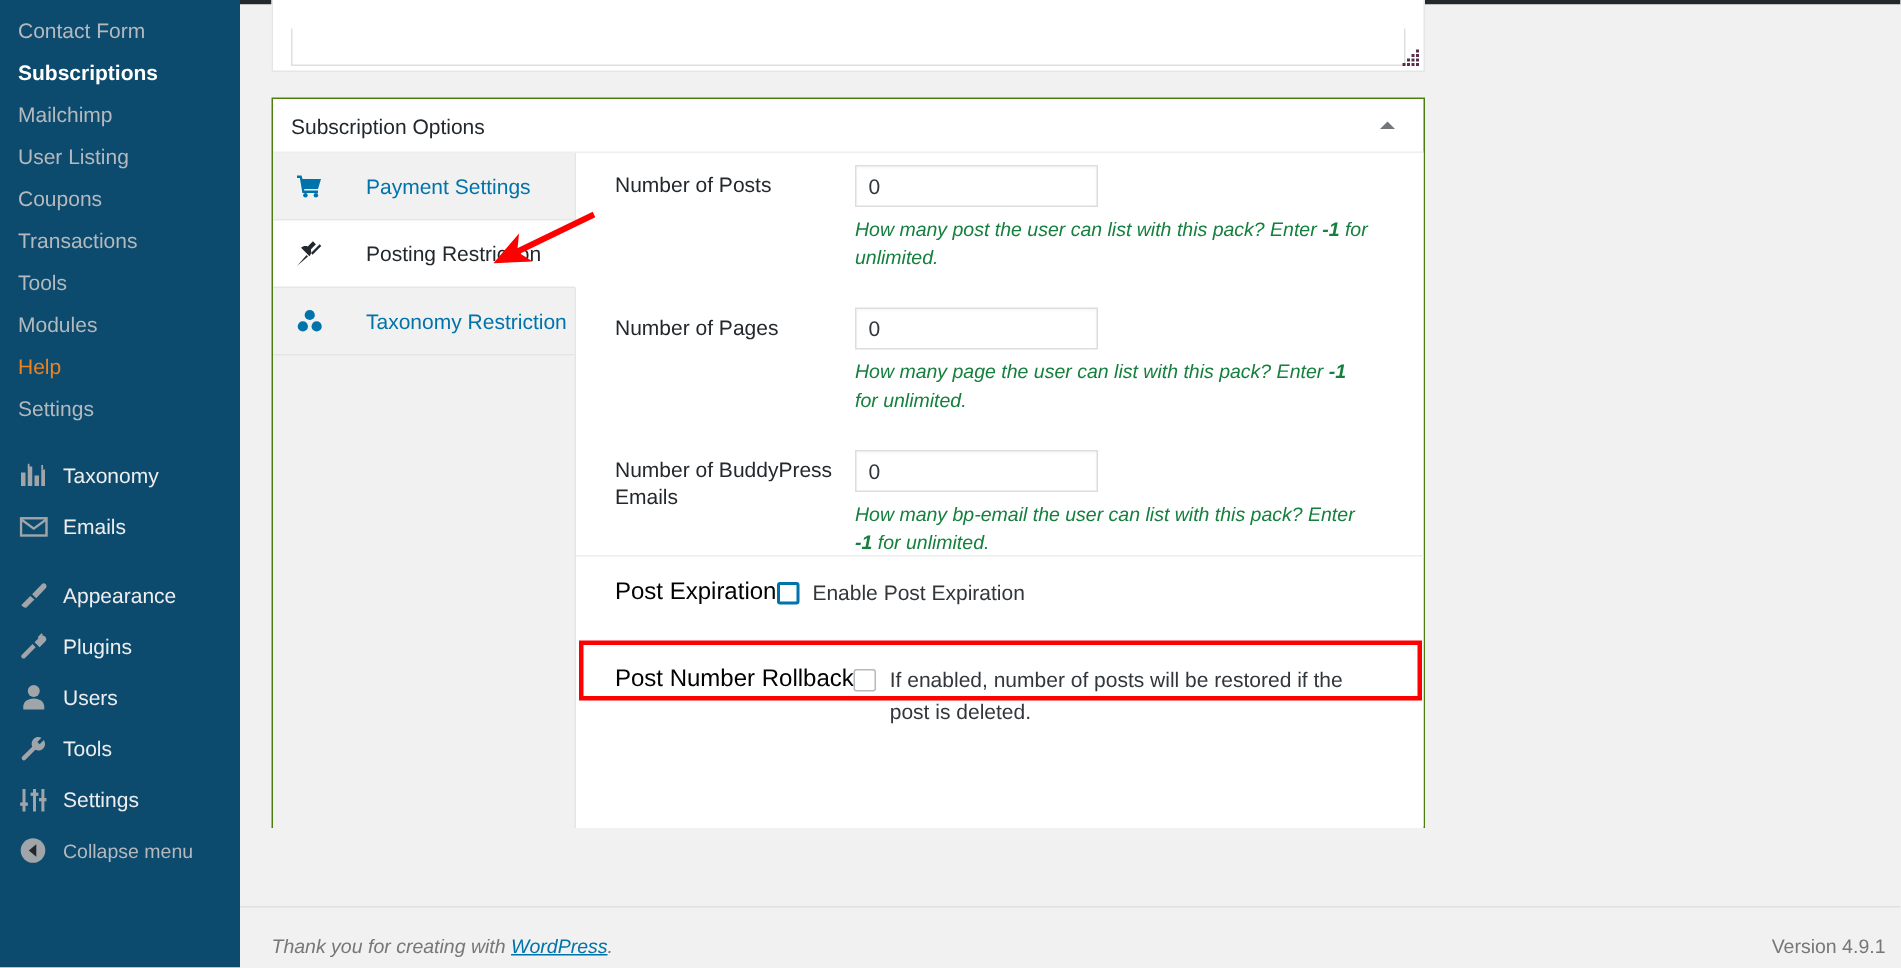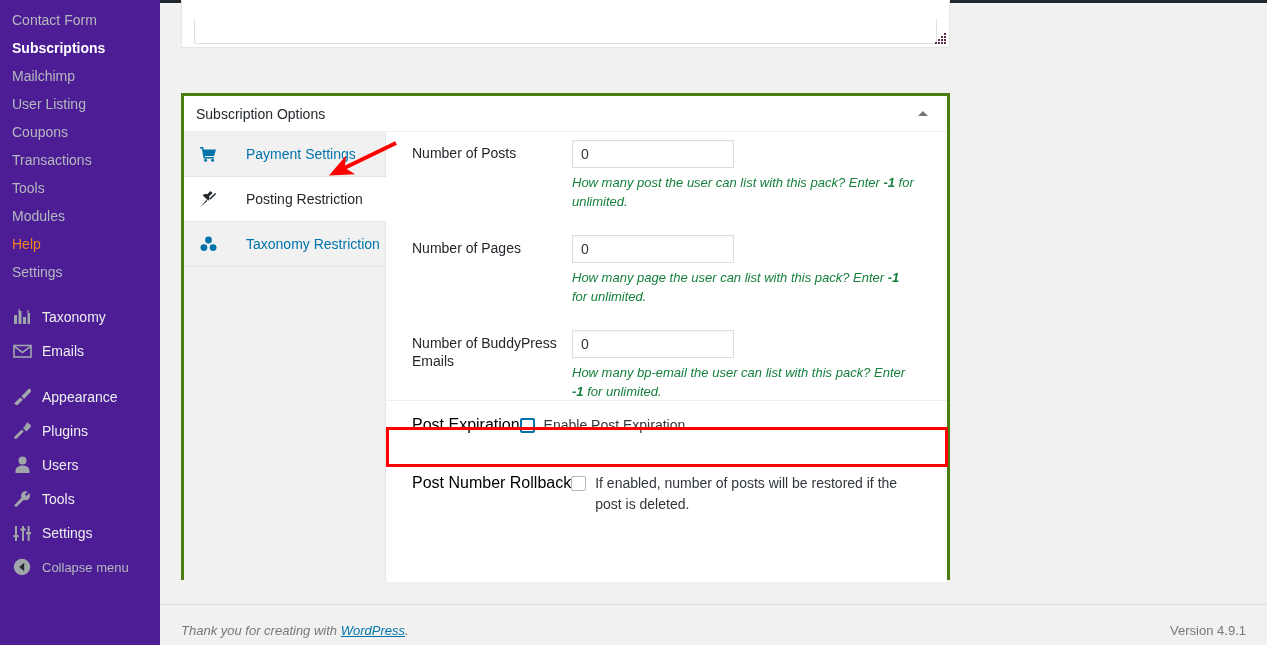--- a/index.html
+++ b/index.html
@@ -16,21 +16,21 @@
   
   .adminbar-strip {
     position: absolute; top: 0; left: 0; width: 1267px; height: 3px;
     background: #23282d;
   }
 
   
   .sidebar {
     position: absolute; top: 0; left: 0;
     width: 160px; height: 645px;
-    background: #4c1d95;
+    background: #0c4a6e;
   }
   .submenu { padding-top: 6px; }
   .submenu-item {
     display: block;
     padding: 6px 0 6px 12px;
     font-size: 14px;
     line-height: 16px;
     color: #b4b9be;
     white-space: nowrap;
   }
@@ -83,24 +83,24 @@
     position: absolute; right: 2px; bottom: 2px;
     width: 12px; height: 12px;
   }
   .resize-grip i {
     position: absolute; width: 2px; height: 2px; background: #5b2d4a;
     display: block;
   }
 
   
   .postbox {
-    position: absolute; left: 21px; top: 90px;
+    position: absolute; left: 21px; top: 62px;
     width: 769px; height: 487px;
     background: #fff;
-    border: 3px solid #4d7c0f;
+    border: 1px solid #4d7c0f;
   }
   .postbox-header {
     position: relative;
     height: 36px;
     border-bottom: 1px solid #eee;
     display: flex; align-items: center;
   }
   .postbox-title {
     font-size: 14px; font-weight: normal; color: #23282d;
     margin-left: 12px;
@@ -228,21 +228,21 @@
     width: 1107px; height: 44px;
     border-top: 1px solid #dfdfdf;
     background: #f1f1f1;
   }
   .footer-left {
     position: absolute; left: 21px; top: 18px;
     font-size: 13px; font-style: italic; color: #777;
   }
   .footer-left a { color: #0073aa; font-style: italic; }
   .footer-right {
-    position: absolute; right: 21px; top: 18px;
+    position: absolute; right: 10px; top: 18px;
     font-size: 13px; color: #777;
   }
 </style>
 </head>
 <body>
 
 <div class="screen">
 
   <div class="adminbar-strip"></div>
 

